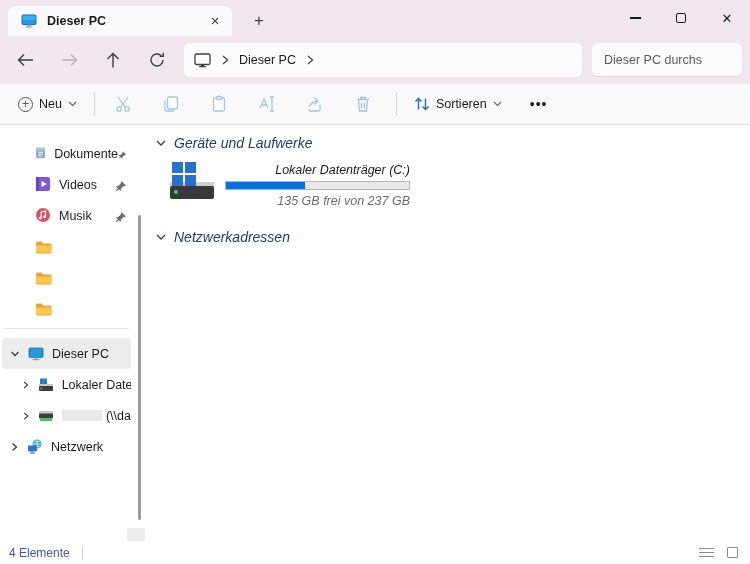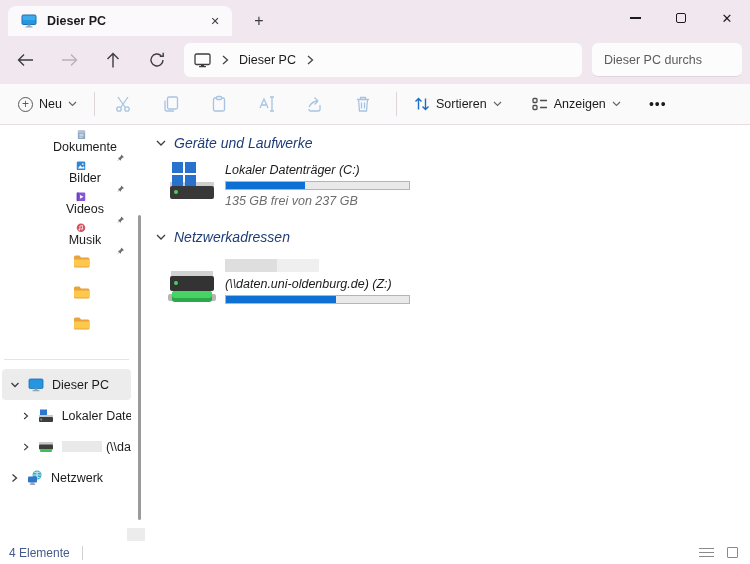--- a/index.html
+++ b/index.html
@@ -34,43 +34,43 @@
   .tb-btn { display:flex; align-items:center; gap:6px; height:30px; padding:0 8px; border:none; background:transparent; border-radius:4px; cursor:pointer; font-size:12.5px; color:#1b1b1b; font-family:inherit; }
   .tb-ico { width:38px; height:30px; display:flex; align-items:center; justify-content:center; border:none; background:transparent; border-radius:4px; cursor:pointer; }
   .tb-sep { width:1px; height:24px; background:#dbd4da; margin:0 9px; flex:0 0 auto; }
   .plus-circle { width:15px; height:15px; border:1.3px solid #5a5a5a; border-radius:50%; color:#5a5a5a; font-size:12px; line-height:12px; display:flex; align-items:center; justify-content:center; }
   .more-dots { font-size:14px; letter-spacing:1px; color:#1b1b1b; }
   .spacer { flex:1; }
 
   
   .main { position:absolute; top:125px; bottom:23px; left:0; right:0; display:flex; background:#fff; }
   .sidebar { width:133px; padding-top:5px; position:relative; flex:0 0 auto; }
-  .side-row { height:31px; display:flex; align-items:center; padding-left:33px; padding-right:4px; cursor:pointer; border-radius:4px; margin:0 2px;flex-direction:column; }
+  .side-row { height:31px; display:flex; align-items:flex-end; padding-left:33px; padding-right:4px; cursor:pointer; border-radius:4px; margin:0 2px; }
   .side-row .lbl { margin-left:8px; white-space:nowrap; }
   .pin { margin-left:auto; }
   .side-divider { height:1px; background:#e7e2e6; margin:12px 4px 9px 4px; }
   .tree-row { height:31px; display:flex; align-items:center; cursor:pointer; border-radius:4px; margin:0 2px; padding-left:8px; }
   .tree-row.depth1 { padding-left:20px; }
   .tree-row.selected { background:#ececec; }
   .tree-row .lbl { margin-left:8px; white-space:nowrap; overflow:hidden; }
   .tree-row .tico { margin-left:8px; flex:0 0 auto; }
   .gutter { width:15px; position:relative; flex:0 0 auto; }
   .v-scroll { position:absolute; left:5px; top:90px; width:3px; height:305px; background:#9b9b9b; border-radius:2px; cursor:grab; }
   .scroll-end { position:absolute; left:-6px; top:403px; width:18px; height:13px; background:#ececec; }
 
   .content { flex:1; padding:6px 0 0 7px;font-style:italic; }
   .group-hd { display:flex; align-items:center; margin-top:4px; cursor:default; }
   .group-hd .chev { cursor:pointer; display:flex; }
   .group-title { margin-left:7px; font-size:14px; color:#1e3d77; }
   .drive-item { display:flex; margin-top:11px; margin-left:13px; width:265px; cursor:pointer; }
   .drive-info { margin-left:9px; padding-top:1px; }
-  .drive-name { font-size:12.5px; color:#1b1b1b; white-space:nowrap; }
+  .drive-name { font-size:12.5px; color:#1b1b1b; white-space:nowrap;text-align:right; }
   .cap-track { width:185px; height:9px; background:#e9e9e9; border:1px solid #b5b5b5; margin-top:4px; }
   .cap-fill { height:100%; background:#0f70d4; }
-  .free-text { font-size:12.5px; color:#6d6d6d; margin-top:4px; white-space:nowrap; }
+  .free-text { font-size:12.5px; color:#6d6d6d; margin-top:4px; white-space:nowrap;text-align:right; }
   .redact-lg { width:94px; height:13px; margin-bottom:5px; background:linear-gradient(to right,#dedede 55%,#efefef 55%); }
   .redact-sm { width:40px; height:11px; background:#e9e9e9; margin-left:8px; flex:0 0 auto; }
 
   
   .statusbar { position:absolute; bottom:0; left:0; right:0; height:23px; display:flex; align-items:center; padding:0 9px; background:#fff; }
   .status-count { font-size:12px; color:#44598e; }
   .status-sep { width:1px; height:14px; background:#d2d2d2; margin-left:12px; }
   .view-toggles { margin-left:auto; display:flex; align-items:center; gap:13px; padding-right:3px; }
   .vt-btn { border:none; background:transparent; cursor:pointer; display:flex; align-items:center; justify-content:center; }
   .lines-glyph { display:flex; flex-direction:column; gap:2.5px; }
@@ -210,62 +210,39 @@
       <svg width="16" height="14" viewBox="0 0 16 14" fill="none" stroke="#1b6ec2" stroke-width="1.4">
         <path d="M4.5 12.5 V1.5 M1.5 4.5 L4.5 1.5 L7.5 4.5"></path>
           <path d="M11.5 1.5 V12.5 M8.5 9.5 L11.5 12.5 L14.5 9.5"></path>
       </svg>
       <span>Sortieren</span>
       <svg width="9" height="6" viewBox="0 0 9 6" fill="none" stroke="#666" stroke-width="1.2">
           <path d="M1 1 L4.5 4.5 L8 1"></path>
         </svg>
     </button>
 
-    <button class="tb-btn" style="margin-left:14px">
-      <svg width="16" height="14" viewBox="0 0 16 14" fill="none" stroke="#4d4d4d" stroke-width="1.3">
-        <rect x="1" y="1.5" width="4" height="4" rx="1"></rect>
-          <rect x="1" y="8.5" width="4" height="4" rx="1"></rect>
-          <path d="M8 3.5 h7 M8 10.5 h7"></path>
-      </svg>
-      <span>Anzeigen</span>
-      <svg width="9" height="6" viewBox="0 0 9 6" fill="none" stroke="#666" stroke-width="1.2">
-          <path d="M1 1 L4.5 4.5 L8 1"></path>
-        </svg>
-    </button>
 
     <button class="tb-ico" style="margin-left:10px">
       <span class="more-dots">•••</span>
     </button>
 
     <div class="spacer"></div>
 
   </div>
 
   <div class="main">
 
     <div class="sidebar">
       <div class="side-row">
         <svg width="15" height="16" viewBox="0 0 15 16">
           <rect x="1.5" y="1" width="12" height="14" rx="1.5" fill="#8fa6c2"></rect>
           <rect x="1.5" y="1" width="12" height="4" rx="1.5" fill="#aebfd6"></rect>
           <path d="M4 7 h7 M4 9.5 h7 M4 12 h5" stroke="#fff" stroke-width="1.1"></path>
         </svg>
         <span class="lbl">Dokumente</span>
-        <svg class="pin" width="12" height="12" viewBox="0 0 12 12">
-          <path d="M6.5 1 L11 5.5 L8.5 6.2 L6.2 8.5 L5.5 11 L1 6.5 L3.5 5.8 L5.8 3.5 Z" fill="#6e6e6e"></path>
-            <path d="M1.2 10.8 L4 8" stroke="#6e6e6e" stroke-width="1.2"></path>
-        </svg>
-      </div>
-      <div class="side-row">
-        <svg width="16" height="16" viewBox="0 0 16 16">
-          <rect x="1" y="1" width="14" height="14" rx="2" fill="#2f87d8"></rect>
-          <path d="M3 12 L7 7 L10 10.5 L12 8.5 L13.5 10 V12.5 H3 Z" fill="#fff"></path>
-          <circle cx="11" cy="5" r="1.4" fill="#fff"></circle>
-        </svg>
-        <span class="lbl">Bilder</span>
         <svg class="pin" width="12" height="12" viewBox="0 0 12 12">
           <path d="M6.5 1 L11 5.5 L8.5 6.2 L6.2 8.5 L5.5 11 L1 6.5 L3.5 5.8 L5.8 3.5 Z" fill="#6e6e6e"></path>
             <path d="M1.2 10.8 L4 8" stroke="#6e6e6e" stroke-width="1.2"></path>
         </svg>
       </div>
       <div class="side-row">
         <svg width="16" height="16" viewBox="0 0 16 16">
           <rect x="1" y="1" width="14" height="14" rx="2" fill="#8455d6"></rect>
           <rect x="1" y="1" width="3" height="14" fill="#6a3fc0"></rect>
           <path d="M6.5 5 L12 8 L6.5 11 Z" fill="#fff"></path>
@@ -401,38 +378,20 @@
 
       <div class="group-hd" style="margin-top:21px">
         <span class="chev">
           <svg width="12" height="12" viewBox="0 0 12 12" fill="none" stroke="#3d3d3d" stroke-width="1.3">
               <path d="M2 4 L6 8 L10 4"></path>
             </svg>
         </span>
         <span class="group-title">Netzwerkadressen</span>
       </div>
 
-      <div class="drive-item" style="margin-top:13px">
-        <svg width="48" height="44" viewBox="0 0 48 44" style="margin-top:9px">
-          <rect x="3" y="4" width="42" height="7" fill="#d2d2d2"></rect>
-          <rect x="2" y="9" width="44" height="15" rx="2" fill="#333"></rect>
-          <circle cx="8" cy="16" r="2" fill="#4ad05e"></circle>
-          <rect x="0" y="27" width="10" height="7" rx="2" fill="#b5b5b5"></rect>
-          <rect x="38" y="27" width="10" height="7" rx="2" fill="#b5b5b5"></rect>
-          <rect x="4" y="24" width="40" height="11" rx="3" fill="#2aa84a"></rect>
-          <rect x="4" y="24" width="40" height="7" rx="3" fill="#46d463"></rect>
-        </svg>
-        <div class="drive-info">
-          <div class="redact-lg"></div>
-          <div class="drive-name">(\\daten.uni-oldenburg.de) (Z:)</div>
-          <div class="cap-track">
-            <div class="cap-fill" style="width: 60%;"></div>
-          </div>
-        </div>
-      </div>
 
     </div>
   </div>
 
   <div class="statusbar">
     <span class="status-count">4 Elemente</span>
     <div class="status-sep"></div>
     <div class="view-toggles">
       <button class="vt-btn">
         <span class="lines-glyph">

